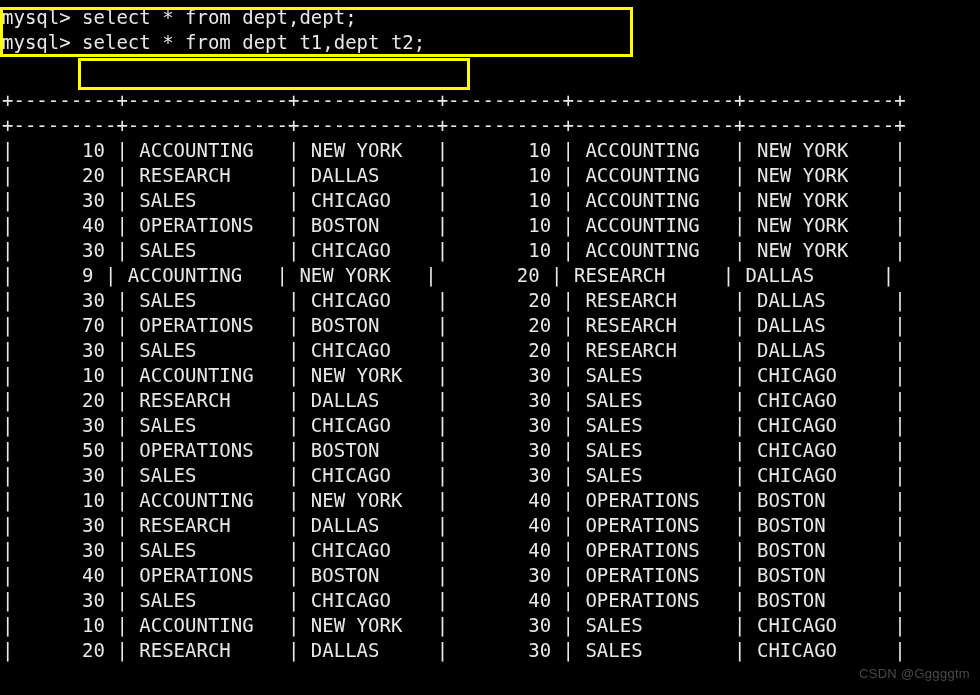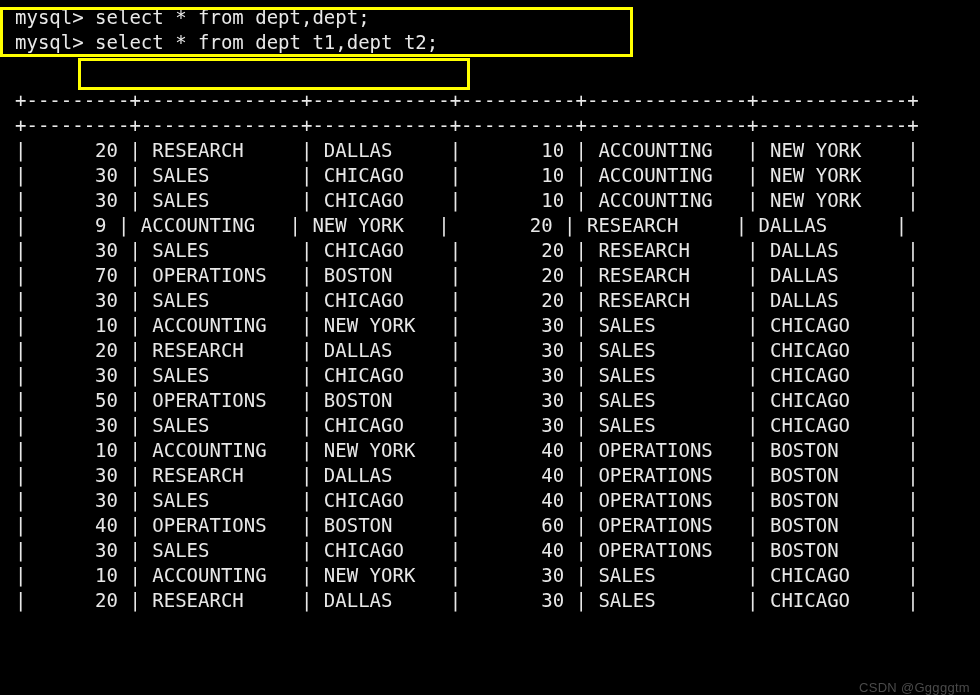--- a/index.html
+++ b/index.html
@@ -27,21 +27,21 @@
   }
 
   .term-line {
     position: relative;
     height: 25px;
     line-height: 25px;
     font-size: 19px;
     letter-spacing: 0px;
     color: #e8e8e8;
     white-space: pre;
-    padding-left: 15px;
+    padding-left: 2px;
     font-family: "DejaVu Sans Mono", "Liberation Mono", monospace;
   }
 
   #prompt-block {
     position: absolute;
     left: 0;
     top: 5px;
     width: 980px;
   }
 
@@ -69,21 +69,21 @@
   #hl-box-query {
     left: 78px;
     top: 58px;
     width: 392px;
     height: 32px;
   }
 
   #watermark {
     position: absolute;
     right: 10px;
-    bottom: 0;
+    bottom: 14px;
     color: #4a4a4a;
     font-size: 13px;
     font-family: "Liberation Sans", sans-serif;
     letter-spacing: 0.3px;
     user-select: none;
   }
 </style>
 </head>
 <body>
 
@@ -93,36 +93,38 @@
     <div class="term-line">mysql&gt; select * from dept,dept;</div>
     <div class="term-line">mysql&gt; select * from dept t1,dept t2;</div>
   </div>
 
   <div class="hl-box" id="hl-box-error"></div>
   <div class="hl-box" id="hl-box-query"></div>
 
   <div id="table-block">
       <div class="term-line">+---------+--------------+------------+----------+--------------+-------------+</div>
       <div class="term-line">+---------+--------------+------------+----------+--------------+-------------+</div>
+      <div class="term-line">|      10 | ACCOUNTING   | NEW YORK   |       10 | ACCOUNTING   | NEW YORK    |</div>
       <div class="term-line">|      20 | RESEARCH     | DALLAS     |       10 | ACCOUNTING   | NEW YORK    |</div>
       <div class="term-line">|      30 | SALES        | CHICAGO    |       10 | ACCOUNTING   | NEW YORK    |</div>
+      <div class="term-line">|      40 | OPERATIONS   | BOSTON     |       10 | ACCOUNTING   | NEW YORK    |</div>
       <div class="term-line">|      30 | SALES        | CHICAGO    |       10 | ACCOUNTING   | NEW YORK    |</div>
       <div class="term-line">|      9 | ACCOUNTING   | NEW YORK   |       20 | RESEARCH     | DALLAS      |</div>
       <div class="term-line">|      30 | SALES        | CHICAGO    |       20 | RESEARCH     | DALLAS      |</div>
       <div class="term-line">|      70 | OPERATIONS   | BOSTON     |       20 | RESEARCH     | DALLAS      |</div>
       <div class="term-line">|      30 | SALES        | CHICAGO    |       20 | RESEARCH     | DALLAS      |</div>
       <div class="term-line">|      10 | ACCOUNTING   | NEW YORK   |       30 | SALES        | CHICAGO     |</div>
       <div class="term-line">|      20 | RESEARCH     | DALLAS     |       30 | SALES        | CHICAGO     |</div>
       <div class="term-line">|      30 | SALES        | CHICAGO    |       30 | SALES        | CHICAGO     |</div>
       <div class="term-line">|      50 | OPERATIONS   | BOSTON     |       30 | SALES        | CHICAGO     |</div>
       <div class="term-line">|      30 | SALES        | CHICAGO    |       30 | SALES        | CHICAGO     |</div>
       <div class="term-line">|      10 | ACCOUNTING   | NEW YORK   |       40 | OPERATIONS   | BOSTON      |</div>
       <div class="term-line">|      30 | RESEARCH     | DALLAS     |       40 | OPERATIONS   | BOSTON      |</div>
       <div class="term-line">|      30 | SALES        | CHICAGO    |       40 | OPERATIONS   | BOSTON      |</div>
-      <div class="term-line">|      40 | OPERATIONS   | BOSTON     |       60 | OPERATIONS   | BOSTON      |</div>
+      <div class="term-line">|      40 | OPERATIONS   | BOSTON     |       30 | OPERATIONS   | BOSTON      |</div>
       <div class="term-line">|      30 | SALES        | CHICAGO    |       40 | OPERATIONS   | BOSTON      |</div>
       <div class="term-line">|      10 | ACCOUNTING   | NEW YORK   |       30 | SALES        | CHICAGO     |</div>
       <div class="term-line">|      20 | RESEARCH     | DALLAS     |       30 | SALES        | CHICAGO     |</div>
     </div>
 
   <div id="watermark">CSDN @Gggggtm</div>
 
 </div>
 
 </body></html>

